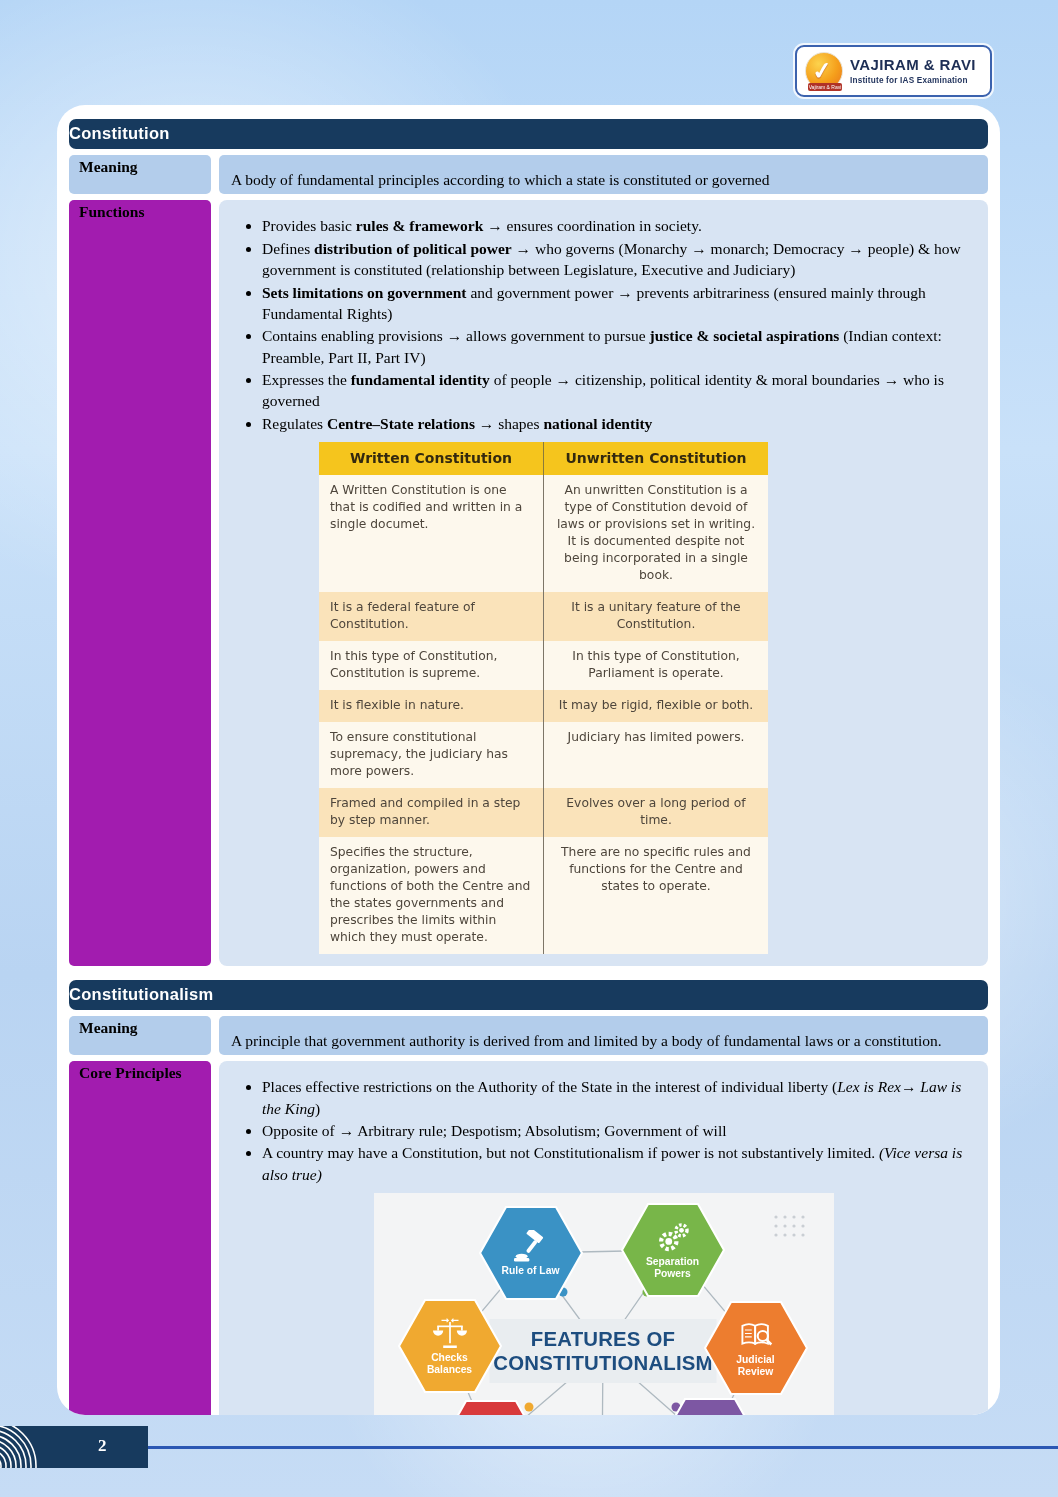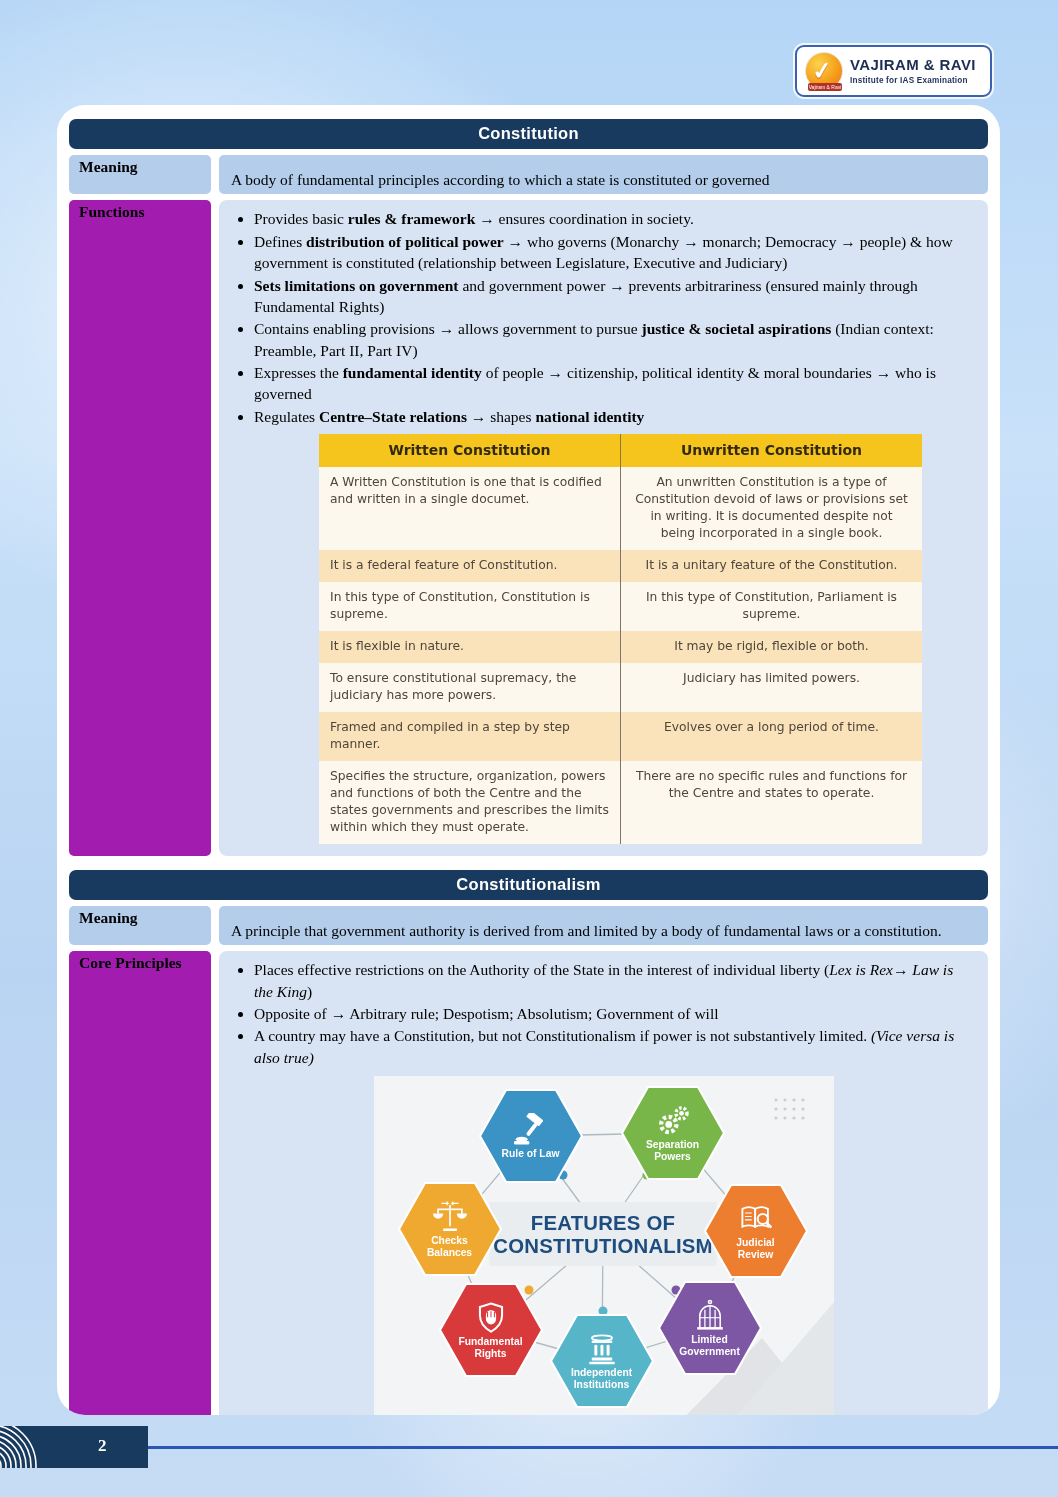--- a/index.html
+++ b/index.html
@@ -30,35 +30,35 @@
   .logo-text{ display:flex; flex-direction:column; justify-content:center; }
   .logo-title{ font-family:"Liberation Sans",sans-serif; font-weight:bold; font-size:15px;
     color:#1d2e55; letter-spacing:.4px; line-height:1.1;}
   .logo-sub{ font-family:"Liberation Sans",sans-serif; font-weight:bold; font-size:8.2px;
     color:#23355e; letter-spacing:.2px; margin-top:2px;}
 
   
   .card{ position:absolute; left:57px; top:105px; width:943px; height:1310px;
     background:#ffffff; border-radius:28px; padding:14px 12px 10px 12px; overflow:hidden; }
 
-  .section-title{ background:#173a5e; color:#fff; text-align:center;
+  .section-title{ background:#173a5e; color:#fff; 
     font-family:"Liberation Sans",sans-serif; font-weight:bold; font-size:16.5px;
     letter-spacing:.3px; border-radius:7px; padding:5px 0 6px; }
 
   .row{ display:grid; grid-template-columns:142px 1fr; column-gap:8px; margin-top:6px; }
   .label-box{ border-radius:5px; padding:3px 10px 4px; font-weight:bold; font-size:15.5px; color:#000;}
   .label-strong{ background:#b3cdeb; }
   .label-light{ background:#a21caf; }
   .value-box{ background:#b3cdeb; border-radius:5px; padding:14px 12px 4px; font-size:15.5px; line-height:1.38;}
   .content-box{ background:#d8e4f3; border-radius:8px; padding:7px 14px 10px; font-size:15.5px; line-height:1.38;}
-  .content-box ul{ margin:0; padding-left:21px; list-style:disc; }
+  .content-box ul{ margin:8px; padding-left:21px; list-style:disc; }
   .content-box li{ margin:1px 0; }
 
   
-  .cmp-table{ width:603px; margin:7px 0 2px 86px; border-collapse:collapse;
+  .cmp-table{ width:449px; margin:7px 0 2px 86px; border-collapse:collapse;
     font-family:"DejaVu Sans",sans-serif; font-size:12.3px; color:#4e463c; line-height:1.38;}
   .cmp-table th{ background:#f5c51d; color:#33290f; font-size:14px; font-weight:bold;
     text-align:center; padding:7px 6px; }
   .cmp-table td{ padding:7px 11px 8px; vertical-align:top; width:50%;}
   .cmp-table .col-r{ border-left:1.5px solid #7d7668;text-align:center; }
   .cmp-table tr.cream td{ background:#fdf8ed; }
   .cmp-table tr.peach td{ background:#fae3ba; }
   .cmp-table tr.hdr th:first-child{ border-right:1.5px solid #8a7a3a; }
 
   
@@ -126,21 +126,21 @@
         <tr class="cream">
           <td>A Written Constitution is one that is codified and written in a single documet.</td>
           <td class="col-r">An unwritten Constitution is a type of Constitution devoid of laws or provisions set in writing. It is documented despite not being incorporated in a single book.</td>
         </tr>
         <tr class="peach">
           <td>It is a federal feature of Constitution.</td>
           <td class="col-r">It is a unitary feature of the Constitution.</td>
         </tr>
         <tr class="cream">
           <td>In this type of Constitution, Constitution is supreme.</td>
-          <td class="col-r">In this type of Constitution, Parliament is supreme.</td>
+          <td class="col-r">In this type of Constitution, Parliament is operate.</td>
         </tr>
         <tr class="peach">
           <td>It is flexible in nature.</td>
           <td class="col-r">It may be rigid, flexible or both.</td>
         </tr>
         <tr class="cream">
           <td>To ensure constitutional supremacy, the judiciary has more powers.</td>
           <td class="col-r">Judiciary has limited powers.</td>
         </tr>
         <tr class="peach">

